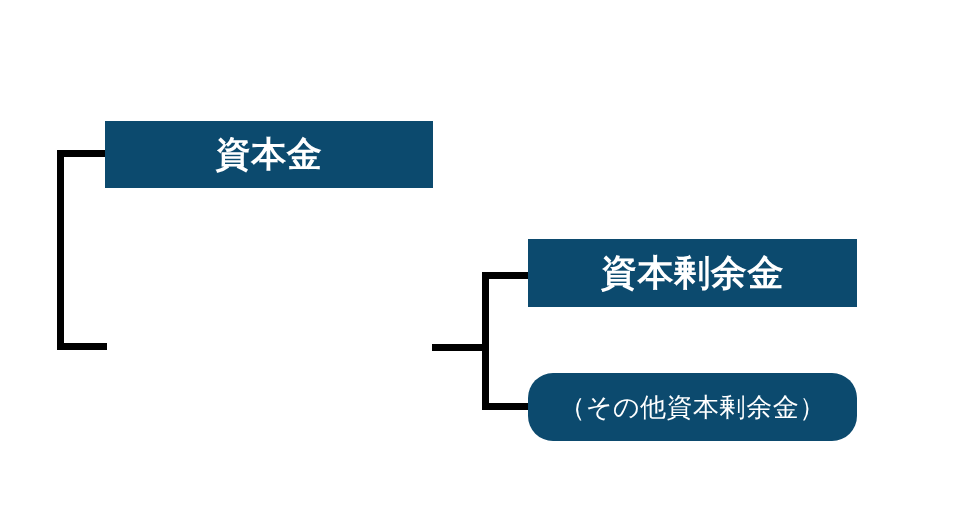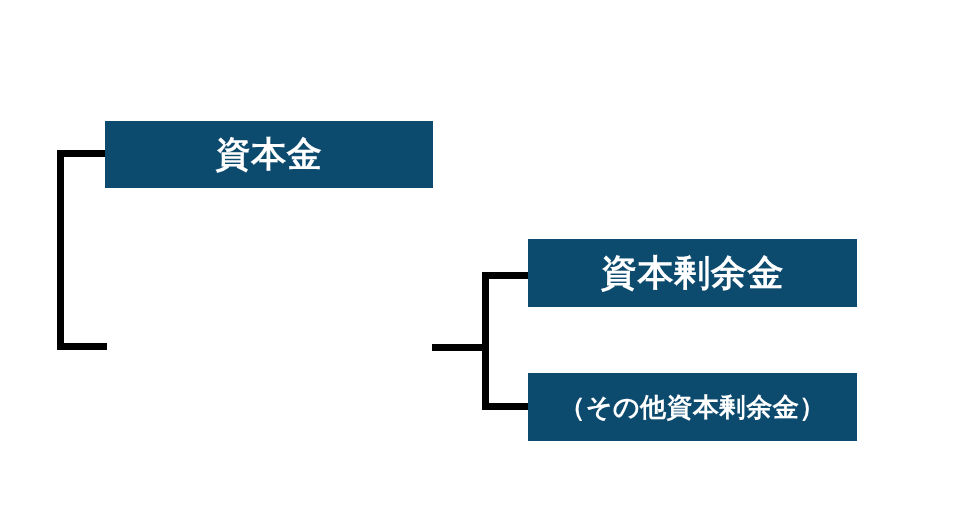--- a/index.html
+++ b/index.html
@@ -36,21 +36,22 @@
   .lvl1 {
     font-size: 35px;
     font-weight: bold;
   }
   .lvl2 {
     font-size: 36px;
     font-weight: bold;
   }
   .sub {
     font-size: 26px;
-    font-weight: bold;
+    font-weight: normal;
+    border-radius: 25px;
   }
   
   .conn-v {
     position: absolute;
     background: #000000;
   }
   .conn-h {
     position: absolute;
     background: #000000;
   }

